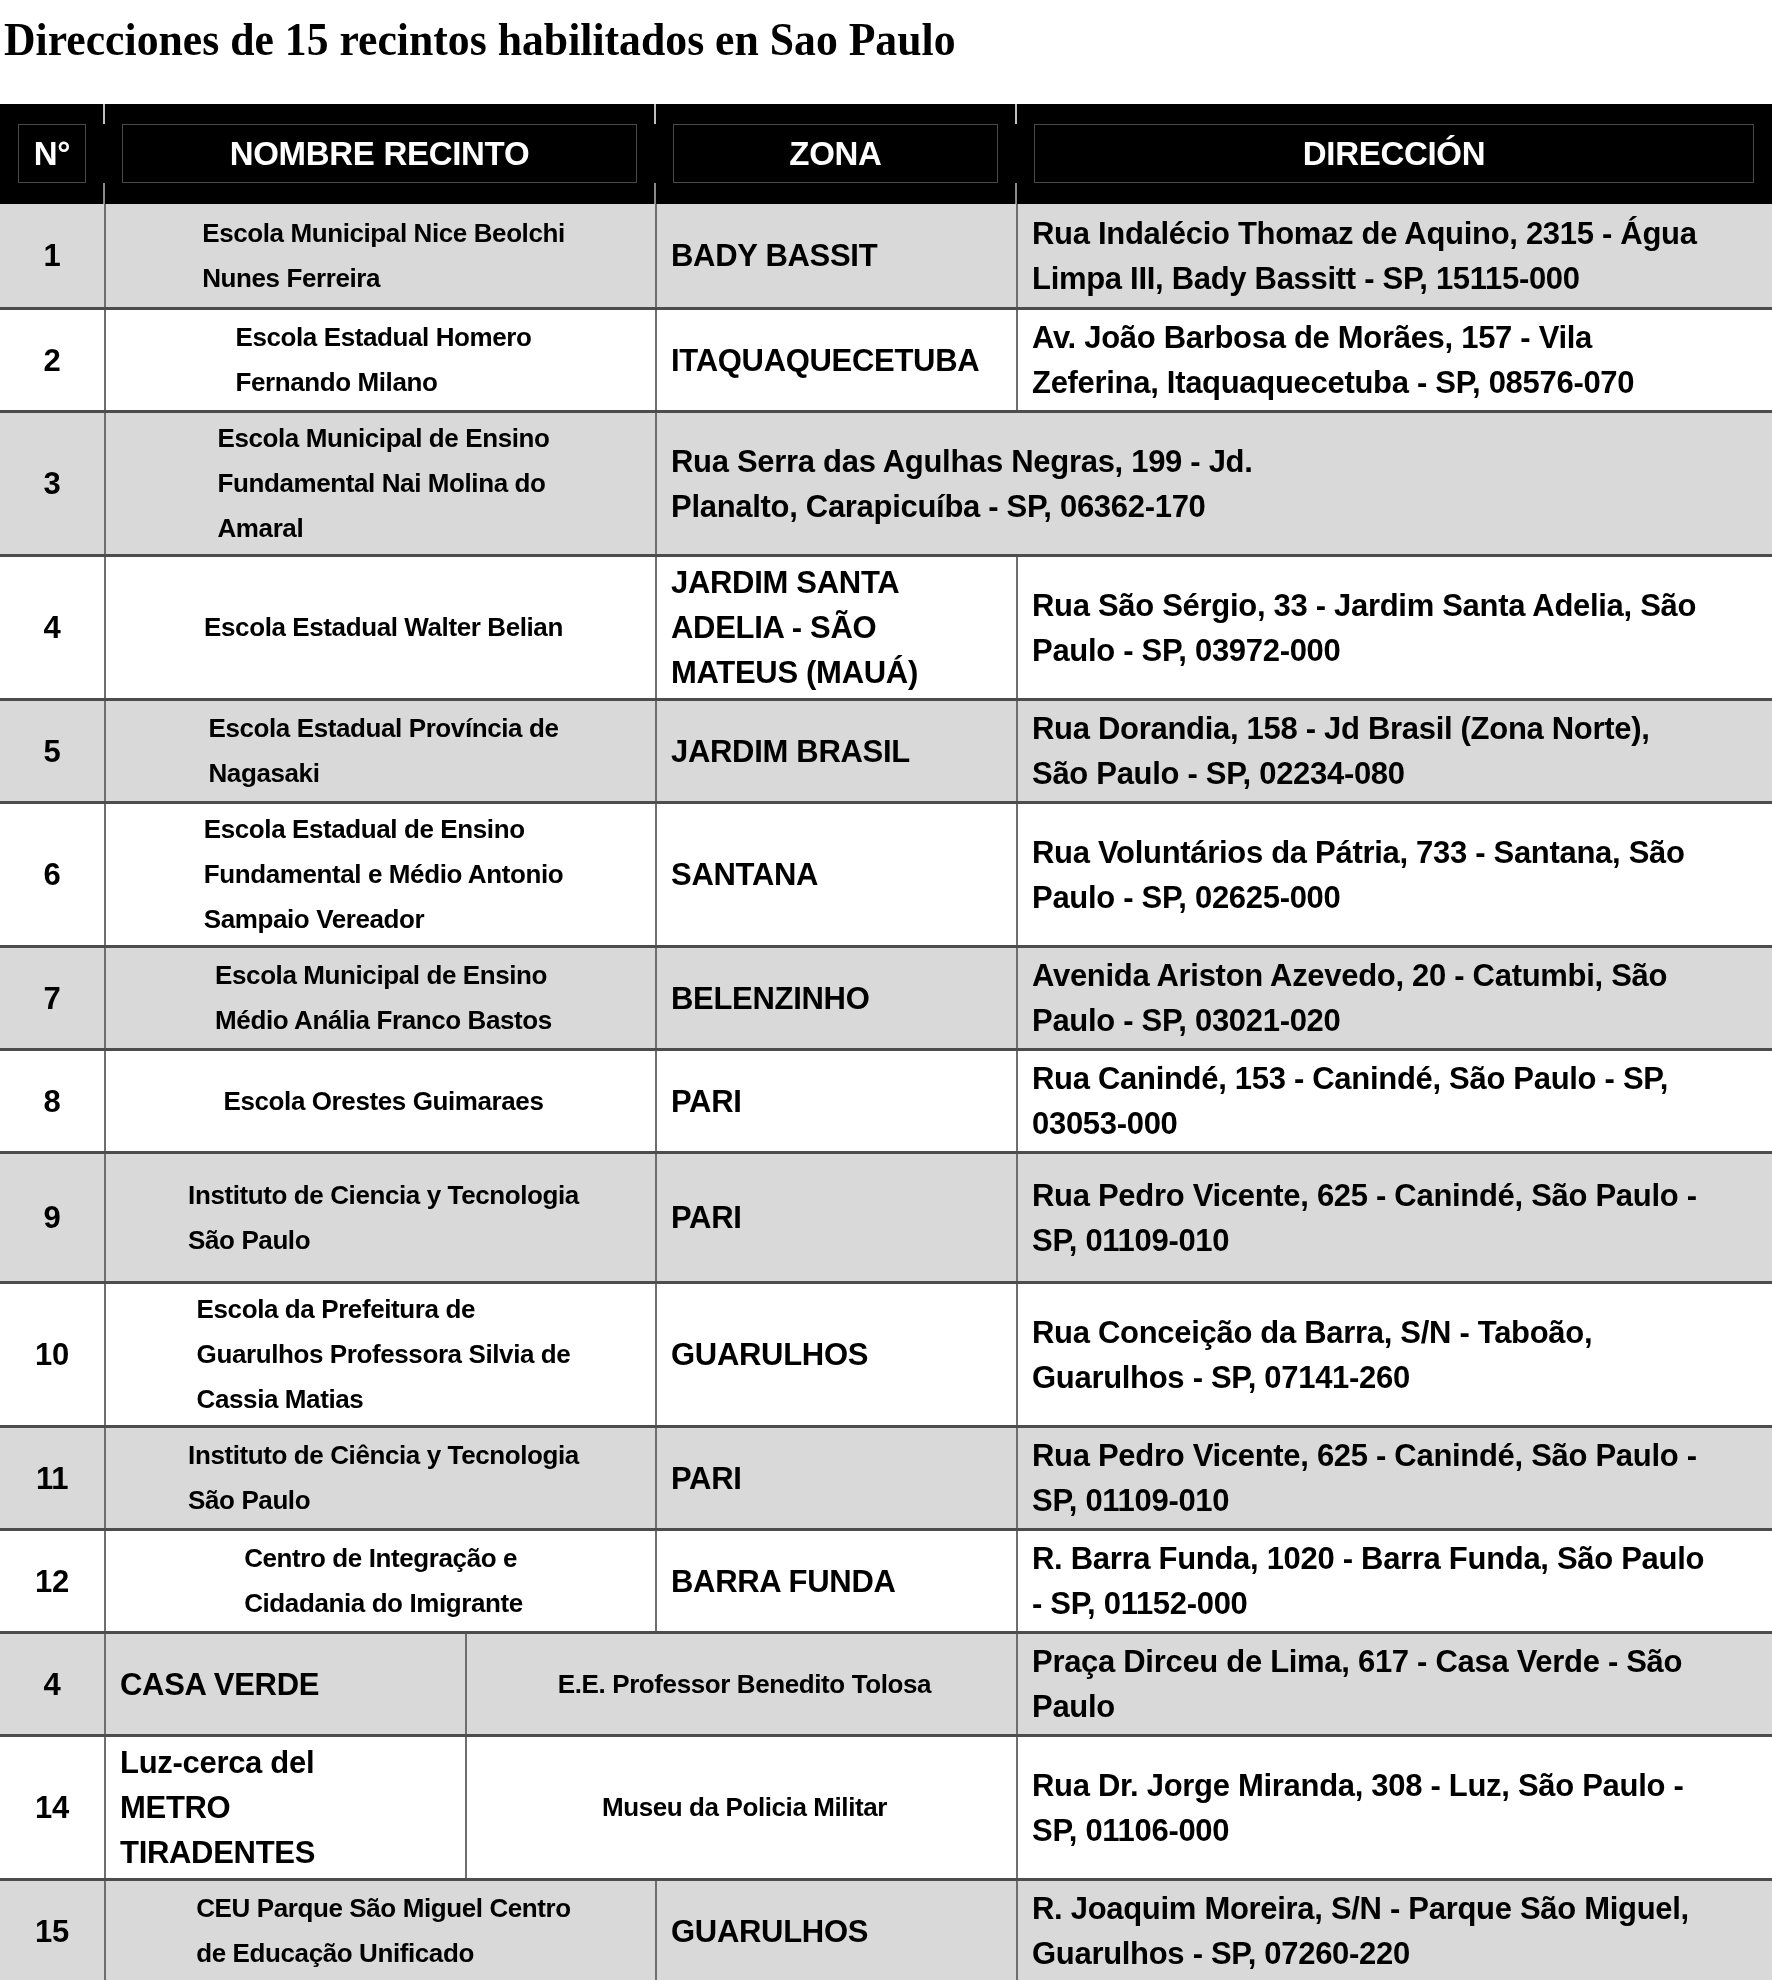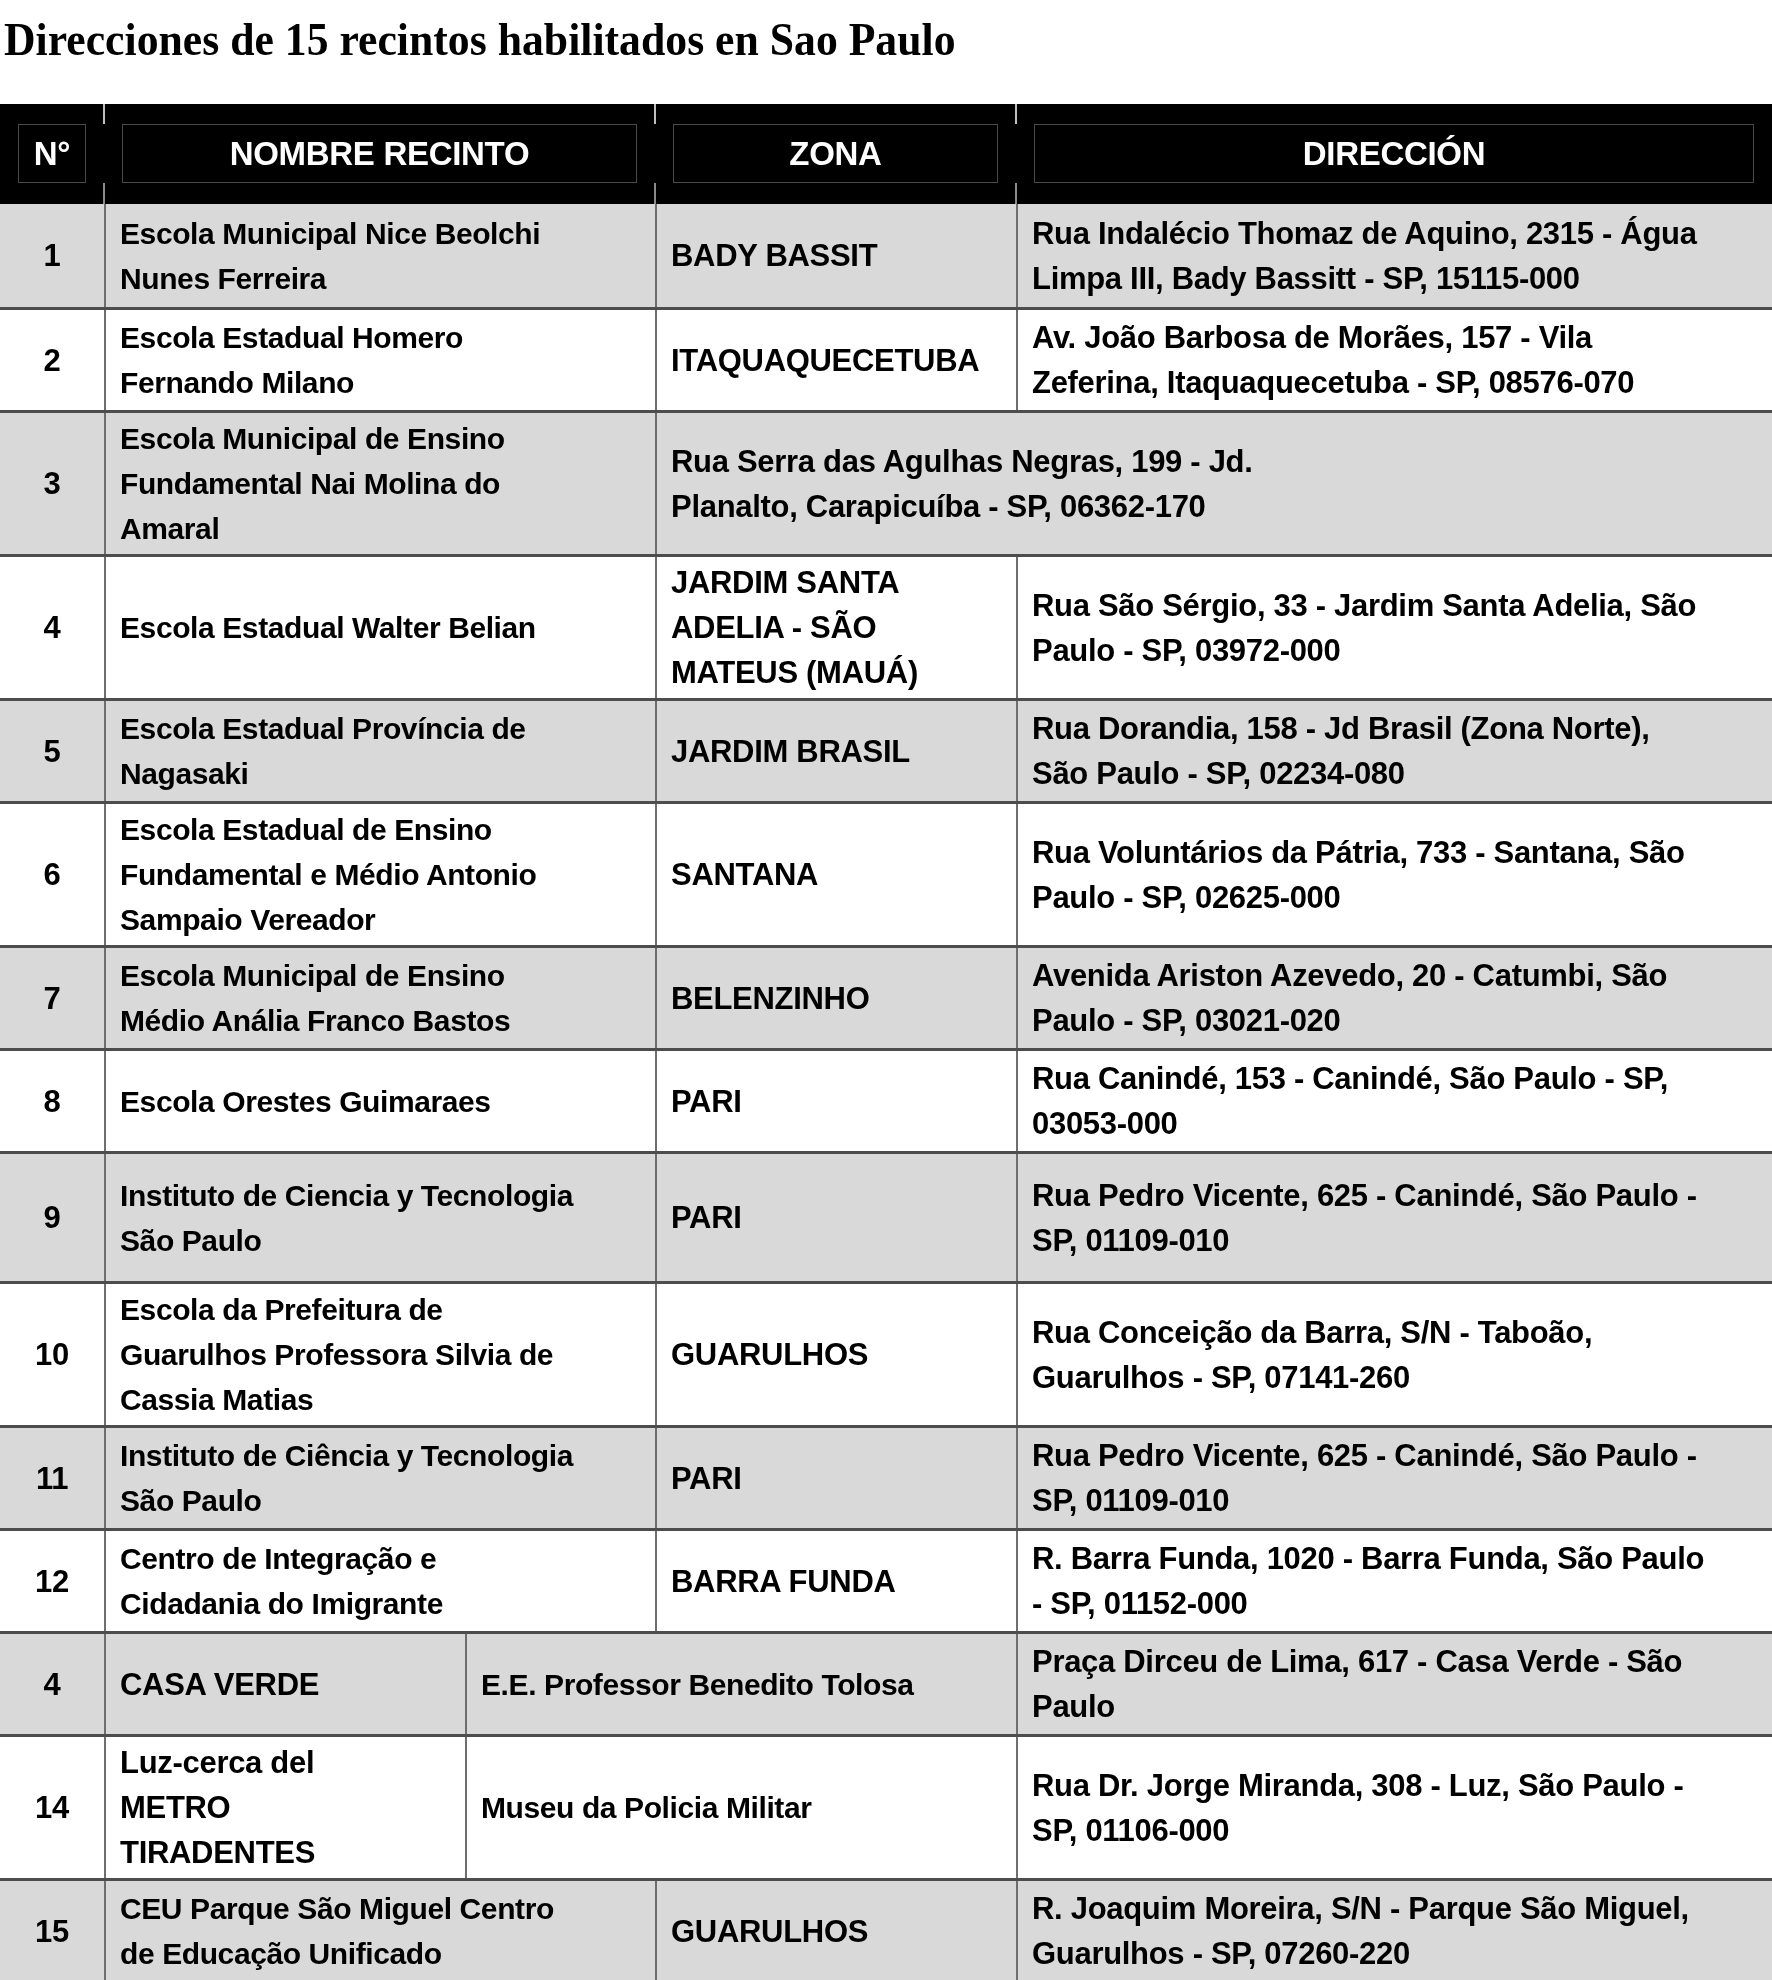--- a/index.html
+++ b/index.html
@@ -60,21 +60,21 @@
     display: flex;
     align-items: center;
     justify-content: center;
     color: #ffffff;
     font-weight: bold;
     font-size: 33px;
     letter-spacing: -0.3px;
     white-space: nowrap;
   }
   .w-n      { width: 104px; flex: 0 0 auto; }
-  .w-nombre { width: 551px; flex: 0 0 auto; }
+  .w-nombre { width: 551px; flex: 0 0 auto; justify-content: center; }
   .w-zona   { width: 361px; flex: 0 0 auto; }
   .w-dir    { flex: 1 1 auto; }
   
   .tbody { width: 1772px; }
   .tr {
     display: flex;
     background: #ffffff;
     min-height: 103px;
     box-sizing: border-box;
   }
@@ -95,21 +95,21 @@
     white-space: pre-line;
   }
   .col-n {
     justify-content: center;
     padding-left: 0;
     padding-right: 0;
   }
   .col-n .cell-text,
   .col-nombre .cell-text,
   .col-zona .cell-text { font-weight: bold; }
-  .col-nombre .cell-text { font-size: 30px; letter-spacing: -0.4px; }
+  .col-nombre .cell-text { font-size: 26px; letter-spacing: -0.4px; }
   .col-dir .cell-text { font-weight: bold; }
 </style>
 </head>
 <body>
 
 <div>
   <h1 class="page-title">Direcciones de 15 recintos habilitados en Sao Paulo</h1>
 
   <div class="recintos-table">
     <div class="thead">

